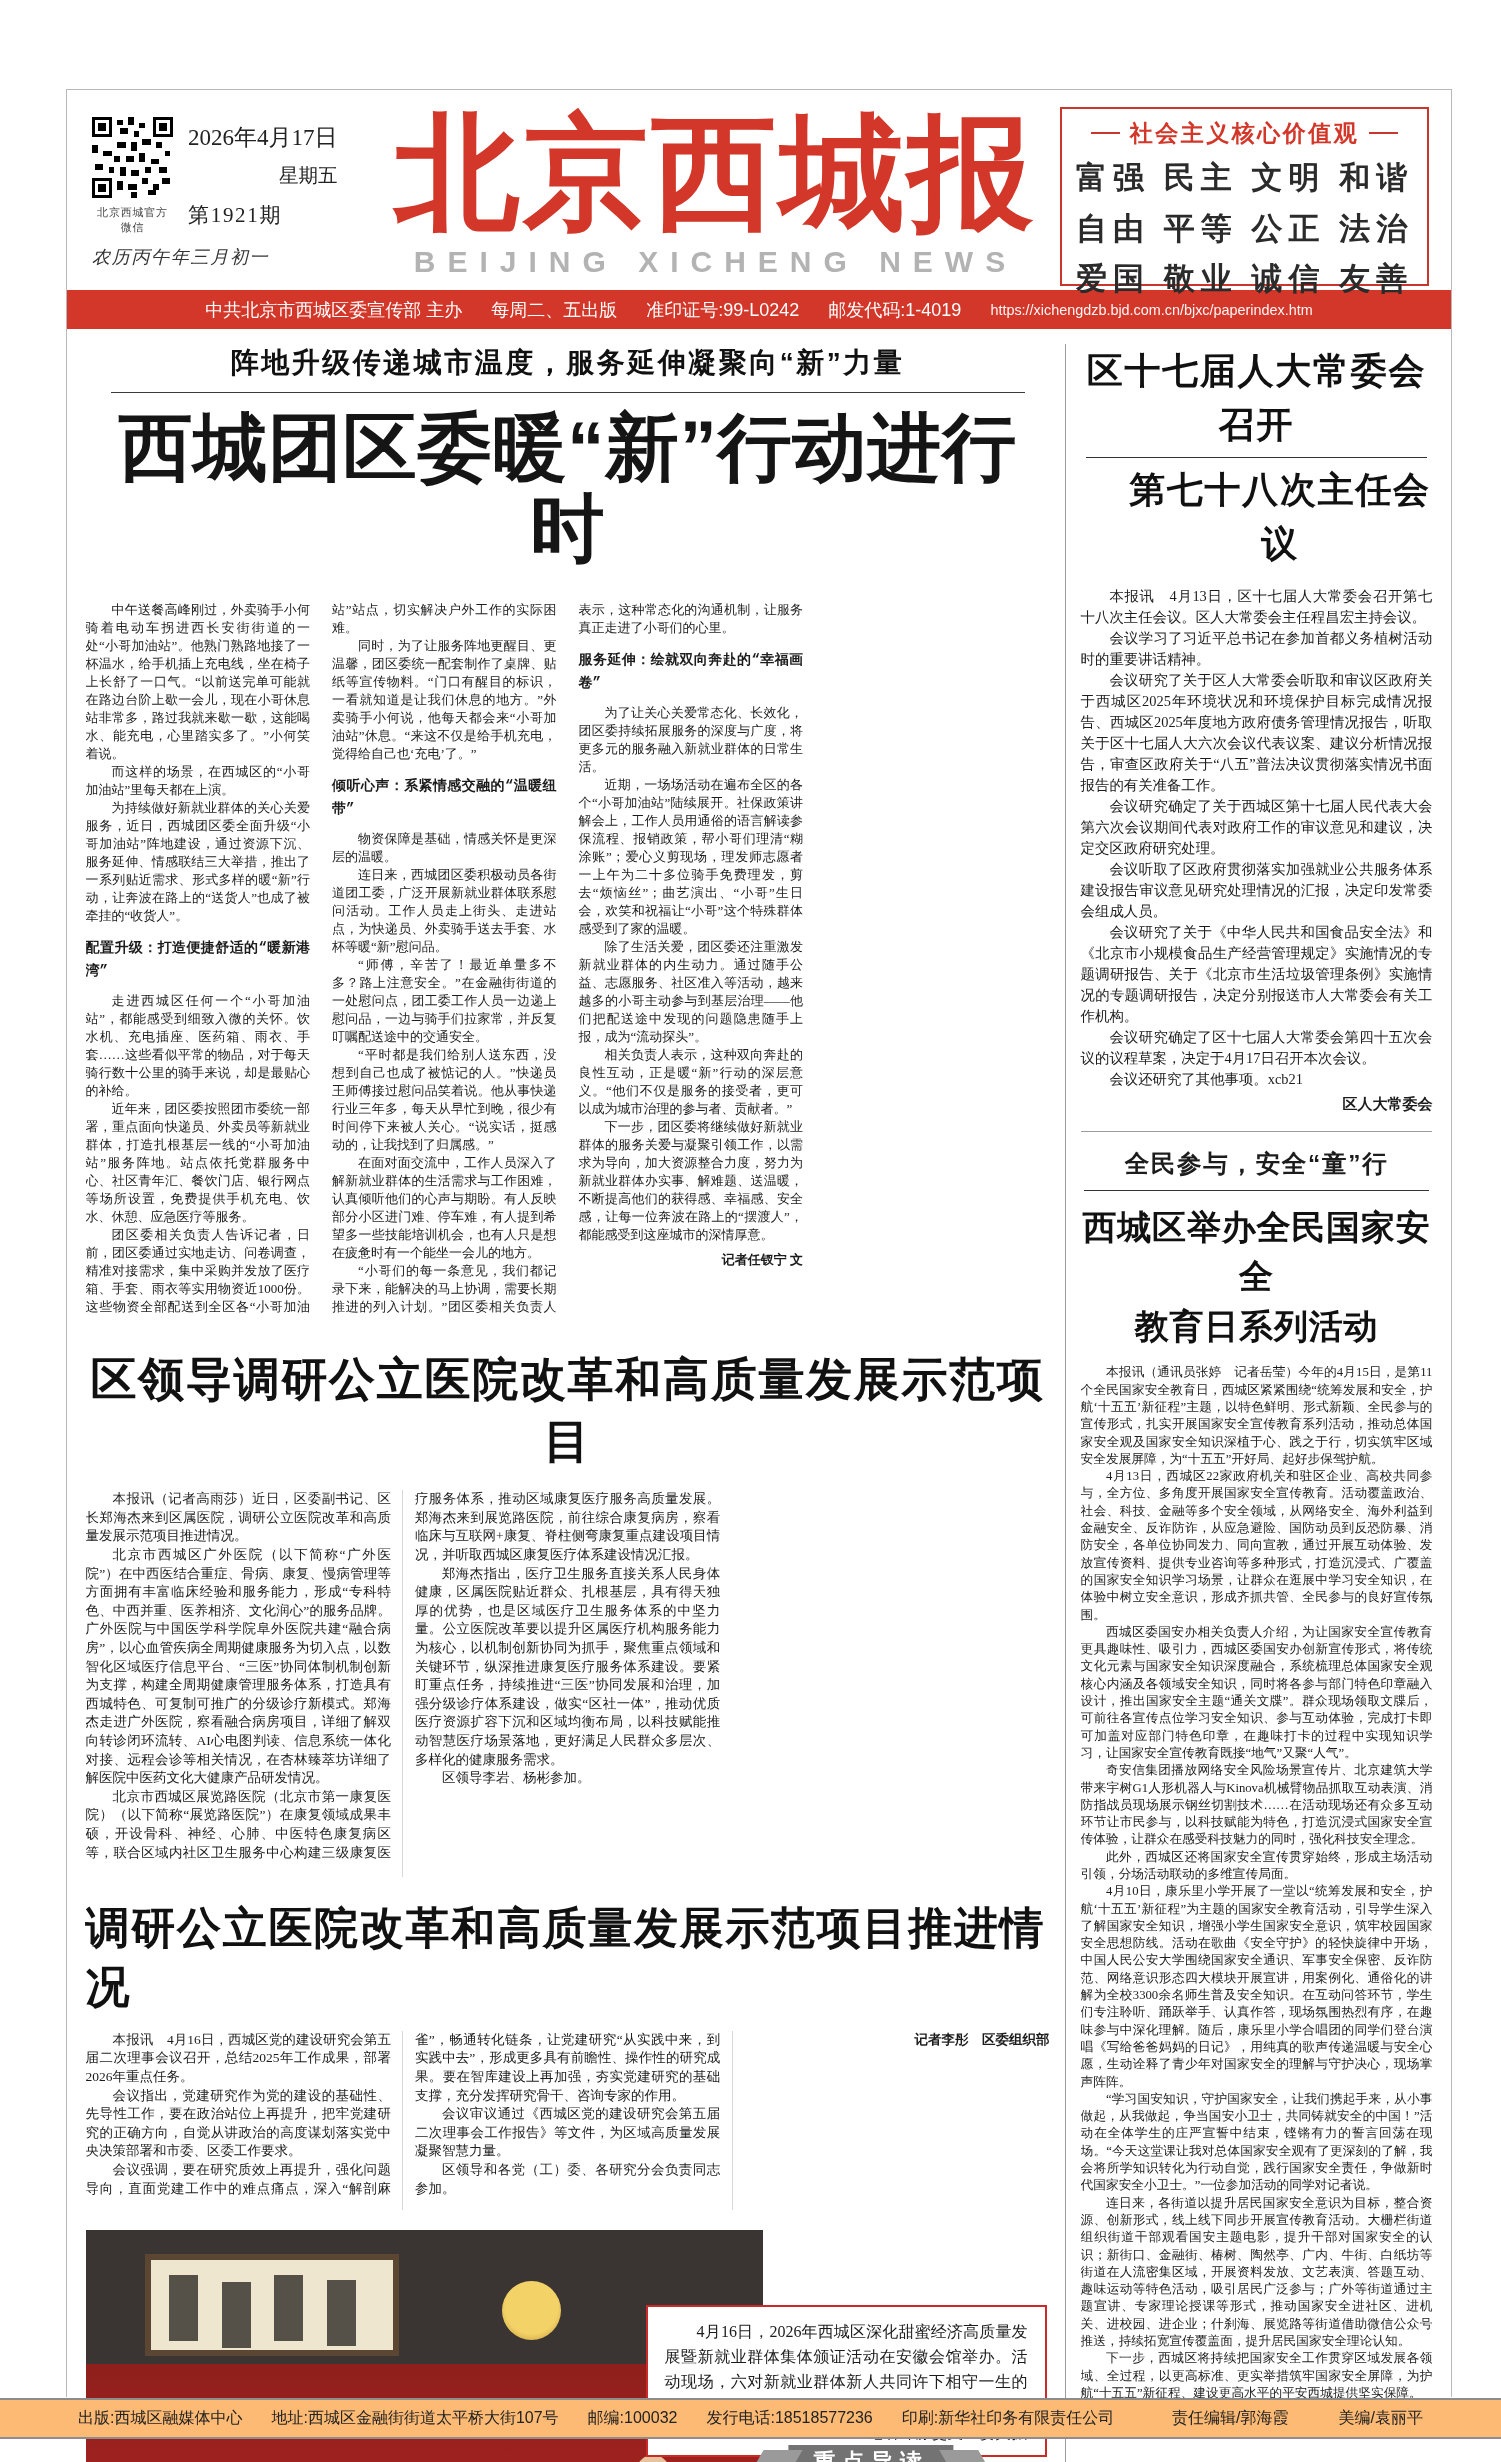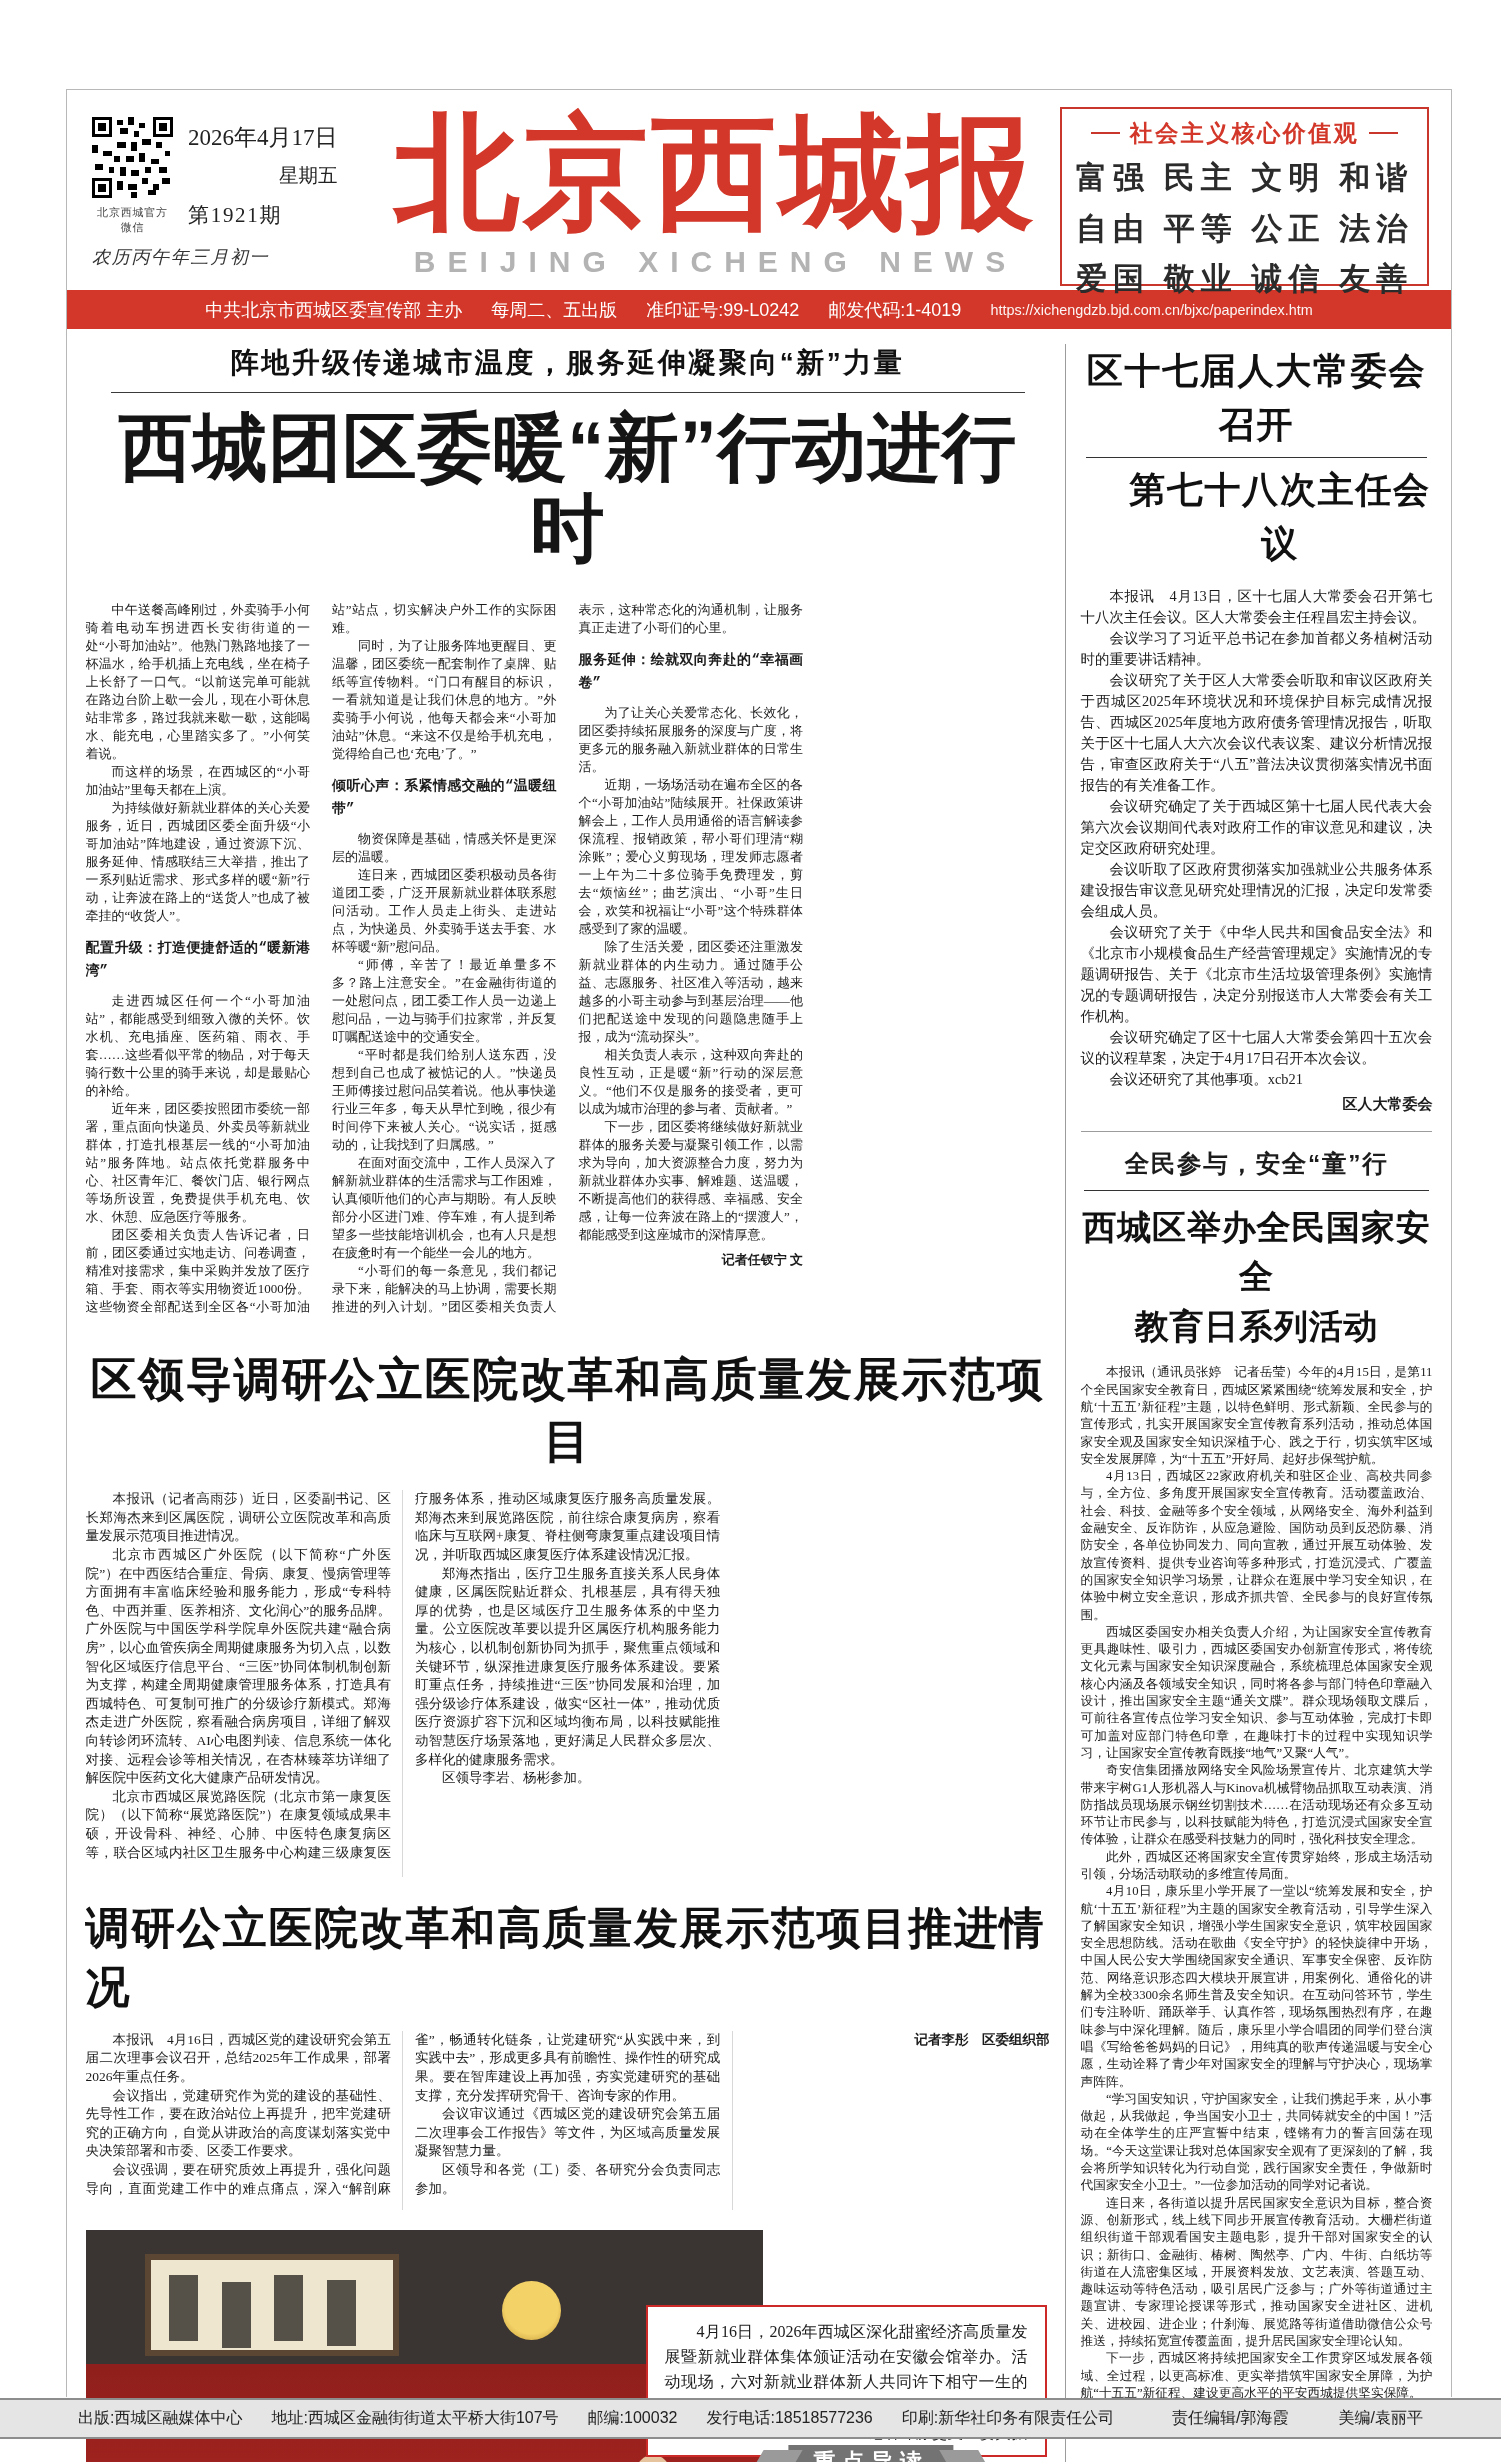--- a/index.html
+++ b/index.html
@@ -123,21 +123,21 @@
     font-family:"Liberation Sans","DejaVu Sans",sans-serif; border-bottom:0.8px solid #333;
     padding-bottom:10px; margin:0 3.4px 12px; }
   .rail-story2-title { text-align:center; font-size:34px; font-weight:900; line-height:1.45;
     letter-spacing:0.8px; color:#111; }
   .rail-body2 { margin-top:13.5px; height:1183px; overflow:hidden;
     font-size:12.7px; line-height:17.3px; text-align:justify; }
   .rail-body2 .para { text-indent:2em; }
 
   
   .footer-bar { position:absolute; left:0; top:2398px; width:1501px; height:41px;
-    border-top:2.5px solid #8d8d8d; border-bottom:2.5px solid #8d8d8d; background:#e5e5e5;
+    border-top:2.5px solid #8d8d8d; border-bottom:2.5px solid #8d8d8d; background:#fdba74;
     display:flex; align-items:center; gap:29px; padding:0 78px; font-size:16px;
     font-family:"Liberation Sans","DejaVu Sans",sans-serif; color:#222; }
   .footer-bar .editors { margin-left:auto; display:flex; gap:50px; }
 </style>
 </head>
 <body>
 
 <div class="sheet">
   <div class="page-box">
 

